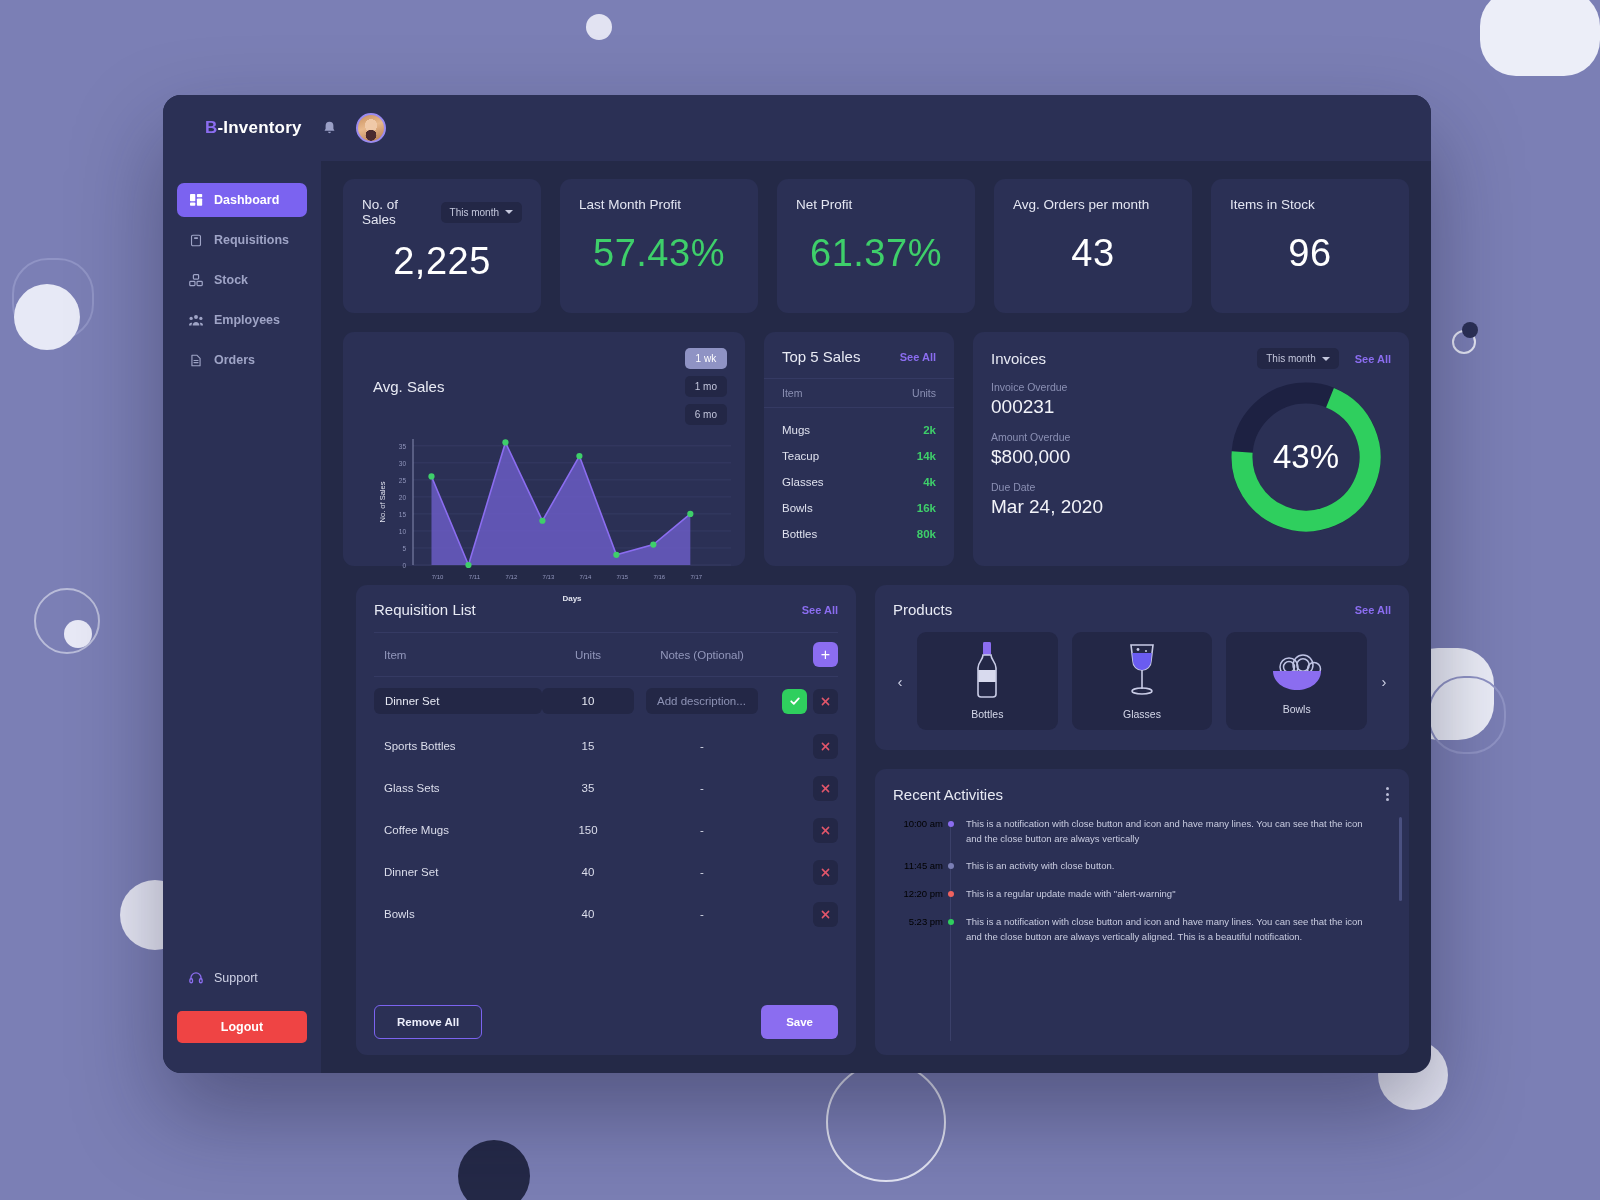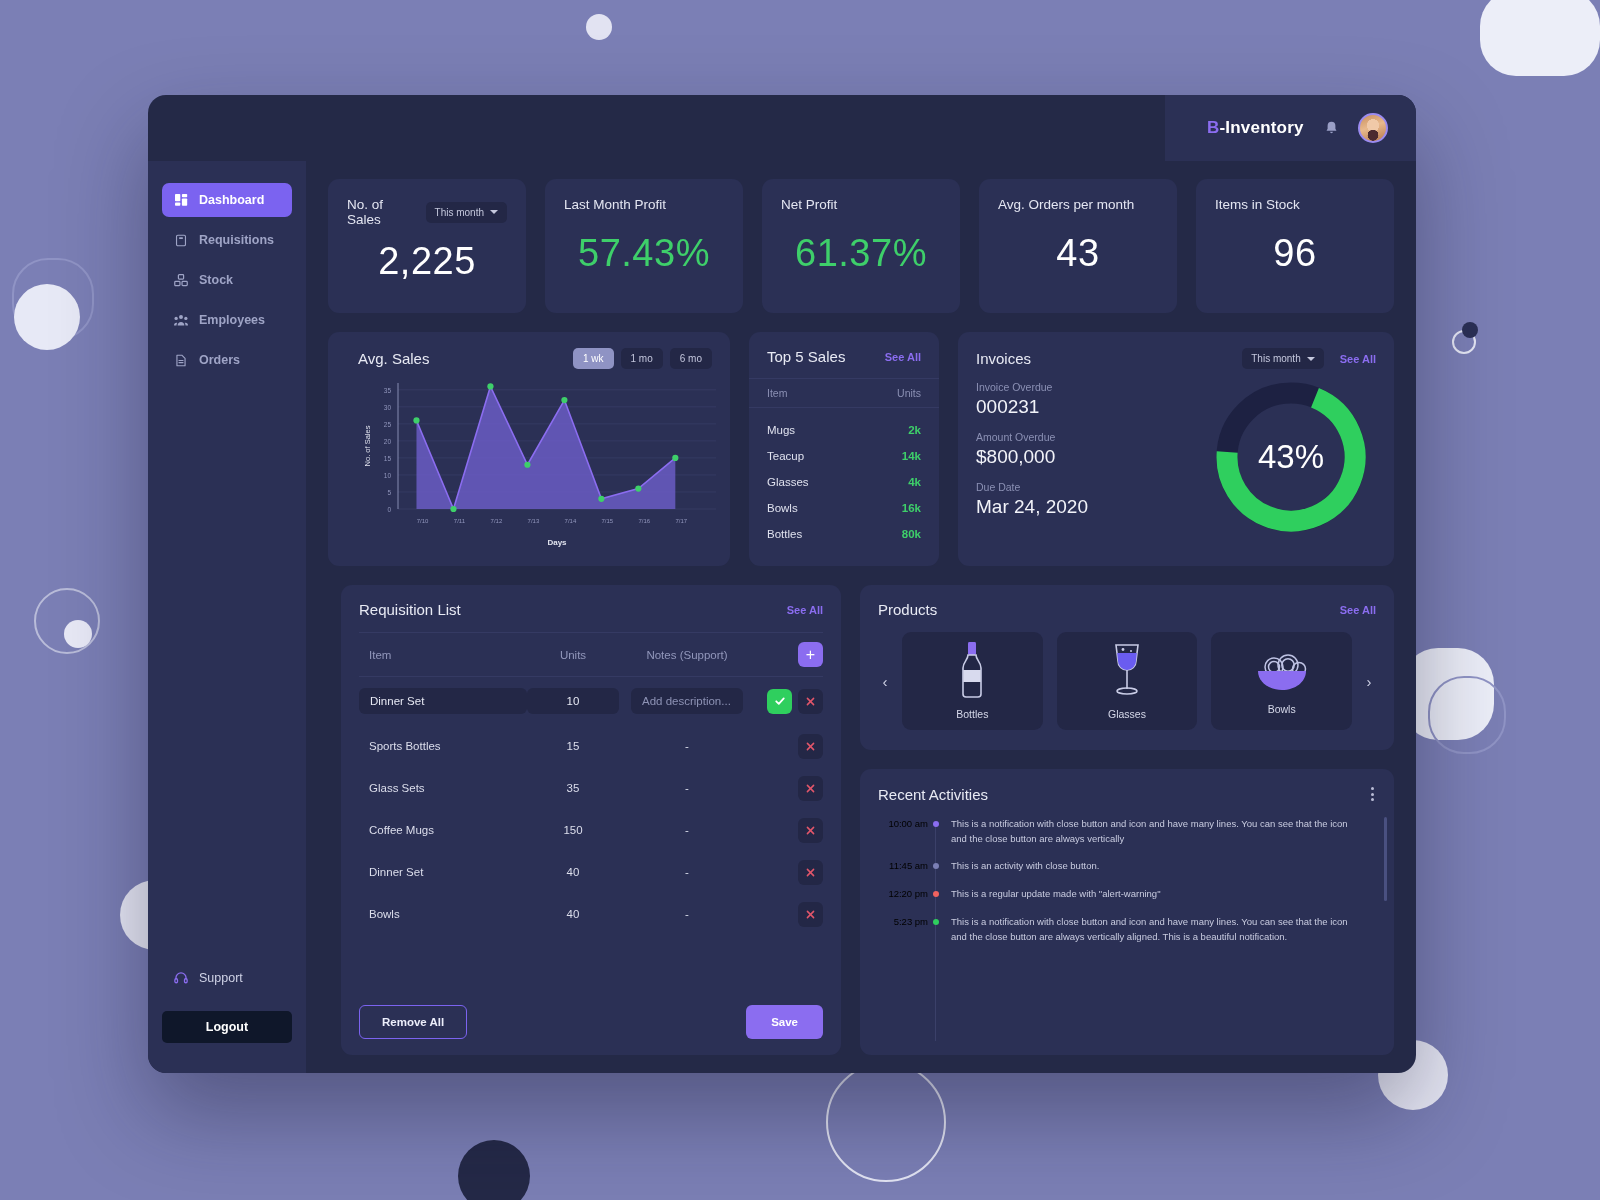--- a/index.html
+++ b/index.html
@@ -14,29 +14,28 @@
   .bg { position: absolute; inset: 0; overflow: hidden; }
   .blob { position: absolute; }
   .b-circle-solid { border-radius: 50%; background: #e8e9f6; }
   .b-circle-ring { border-radius: 50%; border: 2px solid #b9bcd9; }
   .b-rsq { border-radius: 36px; }
   .b-rsq-ring { border-radius: 36px; border: 2px solid #9094c5; }
 
   
   .window {
     position: absolute;
-    left: 148px; top: 95px;
+    left: 163px; top: 95px;
     width: 1268px; height: 978px;
     background: #242947;
     border-radius: 18px;
     box-shadow: 0 40px 90px rgba(20,22,48,.38);
     overflow: hidden;
     display: flex;
     flex-direction: column;
-    align-items: flex-end;
   }
 
   
   .topbar {
     height: 66px; flex: 0 0 66px;
     background: #2b3055;
     display: flex; align-items: center;
     padding: 0 28px 0 0;
   }
   .brand {
@@ -94,21 +93,21 @@
   .nav-item.active .ico { color: #fff; }
   .spacer { flex: 1; }
   .support {
     display: flex; align-items: center; gap: 11px;
     padding: 0 26px; height: 30px;
     font-size: 12.5px; color: #cfd2e6; cursor: pointer;
   }
   .support .ico { color: #8b6df0; display: flex; }
   .logout {
     margin: 18px 14px 30px 14px; height: 32px;
-    background: #0f172a; color: #fff;
+    background: #ef4444; color: #fff;
     font-size: 12.5px; font-weight: bold;
     display: flex; align-items: center; justify-content: center;
     border-radius: 5px; border: 0; cursor: pointer;
     font-family: "Liberation Sans", sans-serif;
   }
 
   
   .main {
     flex: 1; min-width: 0;
     padding: 18px 22px 18px 22px;
@@ -133,21 +132,21 @@
     flex: 1; display: flex; align-items: center; justify-content: center;
     font-size: 38px; color: #ffffff; letter-spacing: .5px;
   }
   .kpi-value.green { color: #3ecf6a; }
 
   
   .mid { display: flex; gap: 19px; flex: 0 0 auto; }
   .chart-card { width: 402px; flex: 0 0 402px; height: 234px; padding: 16px 18px 10px 30px; display: flex; flex-direction: column; }
   .card-head { display: flex; align-items: center; justify-content: space-between; }
   .card-title { font-size: 15px; color: #e8eaf4; }
-  .seg { display: flex; gap: 7px; }
+  .seg { display: flex; gap: 7px; flex-direction: column; }
   .seg-btn {
     font-size: 10px; color: #c3c6dc; background: #232746;
     border-radius: 5px; padding: 5px 10px; cursor: pointer; border: 0;
     font-family: "Liberation Sans", sans-serif;
   }
   .seg-btn.on { background: #8f93c4; color: #ffffff; }
   .chart-wrap { flex: 1; position: relative; margin-top: 6px; }
   .see-all { font-size: 11px; color: #8b6df0; font-weight: bold; cursor: pointer; }
 
   .top5 { width: 190px; flex: 0 0 190px; height: 234px; display: flex; flex-direction: column; }
@@ -536,21 +535,21 @@
 
         <div class="card req">
           <div class="card-head">
             <div class="card-title">Requisition List</div>
             <div class="see-all">See All</div>
           </div>
 
           <div class="req-thead">
             <div class="c-item">Item</div>
             <div class="c-units">Units</div>
-            <div class="c-notes">Notes (Support)</div>
+            <div class="c-notes">Notes (Optional)</div>
             <div class="c-act">
                 <button class="add-btn">+</button>
               </div>
           </div>
 
           <div class="req-rows">
 
             <div class="req-row edit">
               <div class="c-item" style="padding-left:0;"><input class="inp" value="Dinner Set" style=""></div>
               <div class="c-units"><input class="inp center" value="10" style=""></div>

